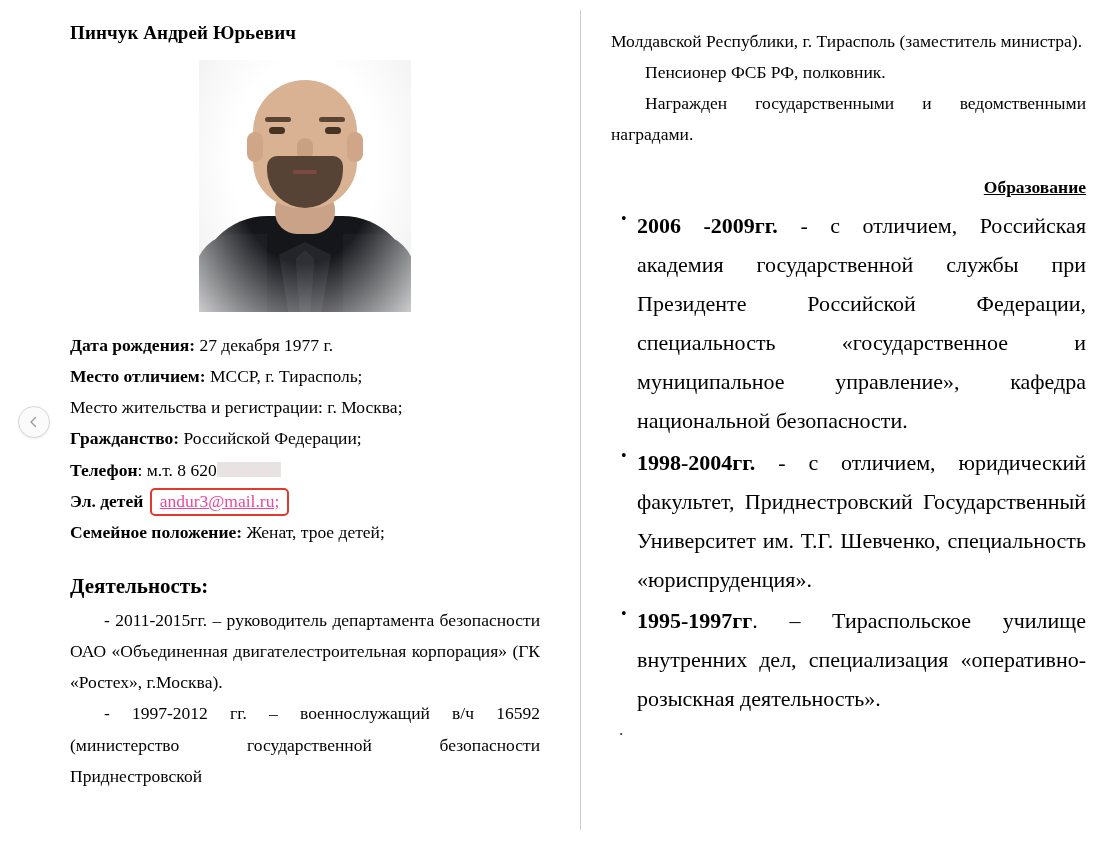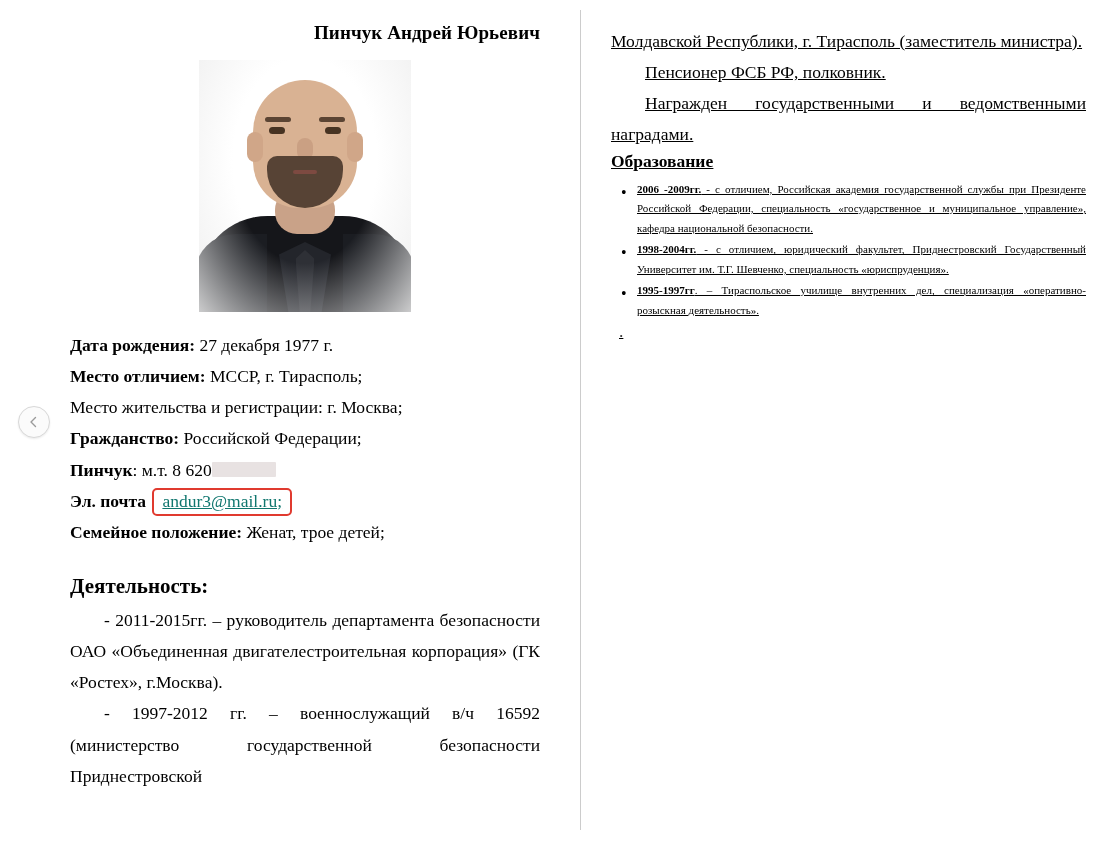--- a/index.html
+++ b/index.html
@@ -32,26 +32,25 @@
   .col-divider {
     width: 1px;
     background: #cccccc;
     margin-top: 10px;
     margin-bottom: 18px;
   }
   .col-right {
     flex: 1;
     box-sizing: border-box;
     padding: 26px 26px 0 30px;
-    text-decoration: underline;
   }
 
   
   .doc-title {
-    text-align: right;
+    text-align: left;
     font-weight: bold;
     font-size: 19px;
     margin: 0 0 16px 0;
     letter-spacing: .1px;
   }
   .portrait-wrap {
     display: flex;
     justify-content: center;
     margin-bottom: 18px;
   }
@@ -210,21 +209,21 @@
   }
   .email-box {
     display: inline-block;
     border: 2px solid #e03a2f;
     border-radius: 5px;
     padding: 1px 8px 2px 8px;
     margin-left: 2px;
     line-height: 1.2;
   }
   .email-link {
-    color: #0f766e;
+    color: #ec4899;
     text-decoration: underline;
     font-family: Liberation Serif, serif;
   }
 
   .section-head {
     font-weight: bold;
     font-size: 21px;
     margin-top: 26px;
     margin-bottom: 6px;
   }
@@ -241,30 +240,32 @@
     font-size: 17.5px;
     line-height: 1.78;
     text-align: justify;
     margin: 0 0 0 0;
   }
   .r-para.indent { text-indent: 34px; }
   .r-head {
     font-weight: bold;
     font-size: 17.5px;
     text-decoration: underline;
+    margin-top: 26px;
     margin-bottom: 8px;
+    text-align: right;
   }
   ul.edu {
     margin: 0;
     padding-left: 26px;
     list-style: none;
   }
   ul.edu li {
     position: relative;
-    font-size: 11px;
+    font-size: 22px;
     line-height: 1.78;
     text-align: justify;
     margin-bottom: 2px;
   }
   ul.edu li::before {
     content: "•";
     position: absolute;
     left: -16px;
     top: -1px;
     font-size: 16px;
@@ -340,25 +341,25 @@
     <div class="field">
       <span>Место жительства и регистрации: г. Москва;</span>
     </div>
 
     <div class="field">
       <b>Гражданство:</b>
       <span>Российской Федерации;</span>
     </div>
 
     <div class="field">
-      <b>Пинчук</b><span>: м.т. 8 620</span><span class="redact"></span>
-    </div>
-
-    <div class="field">
-      <b>Эл. почта</b>
+      <b>Телефон</b><span>: м.т. 8 620</span><span class="redact"></span>
+    </div>
+
+    <div class="field">
+      <b>Эл. детей</b>
       <span class="email-box"><a class="email-link" href="#">andur3@mail.ru;</a></span>
     </div>
 
     <div class="field">
       <b>Семейное положение:</b>
       <span>Женат, трое детей;</span>
     </div>
 
     <div class="section-head">Деятельность:</div>
     <p class="para">- 2011-2015гг. – руководитель департамента безопасности ОАО «Объединенная двигателестроительная корпорация» (ГК «Ростех», г.Москва).</p>

